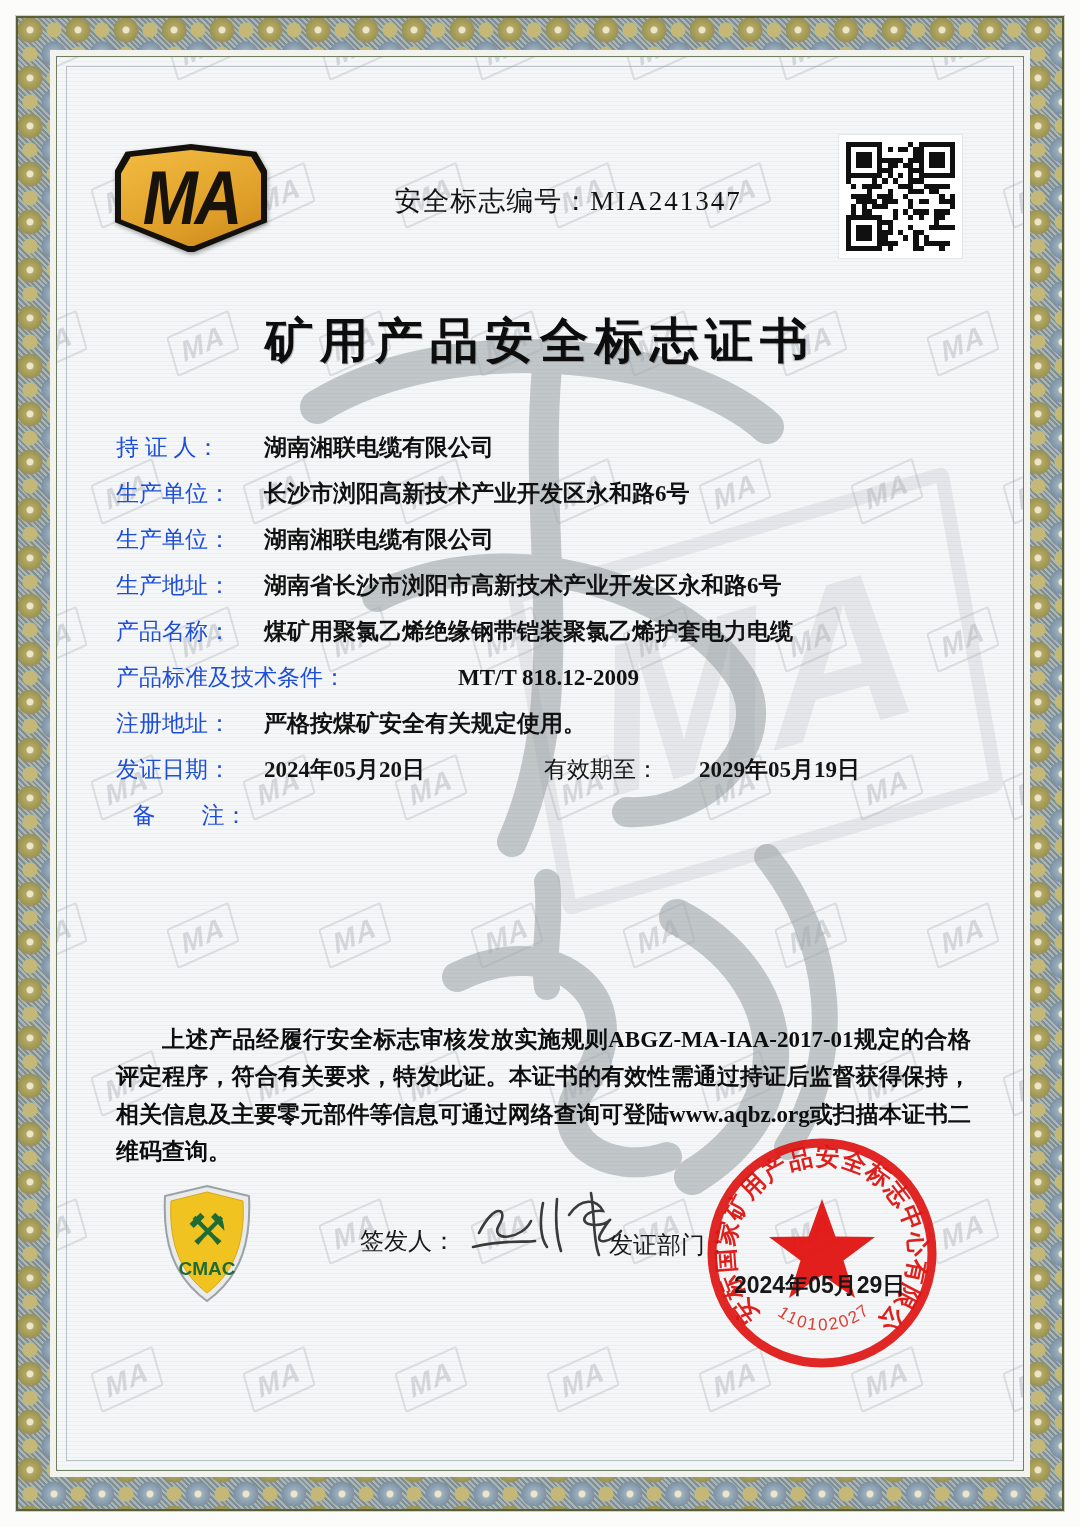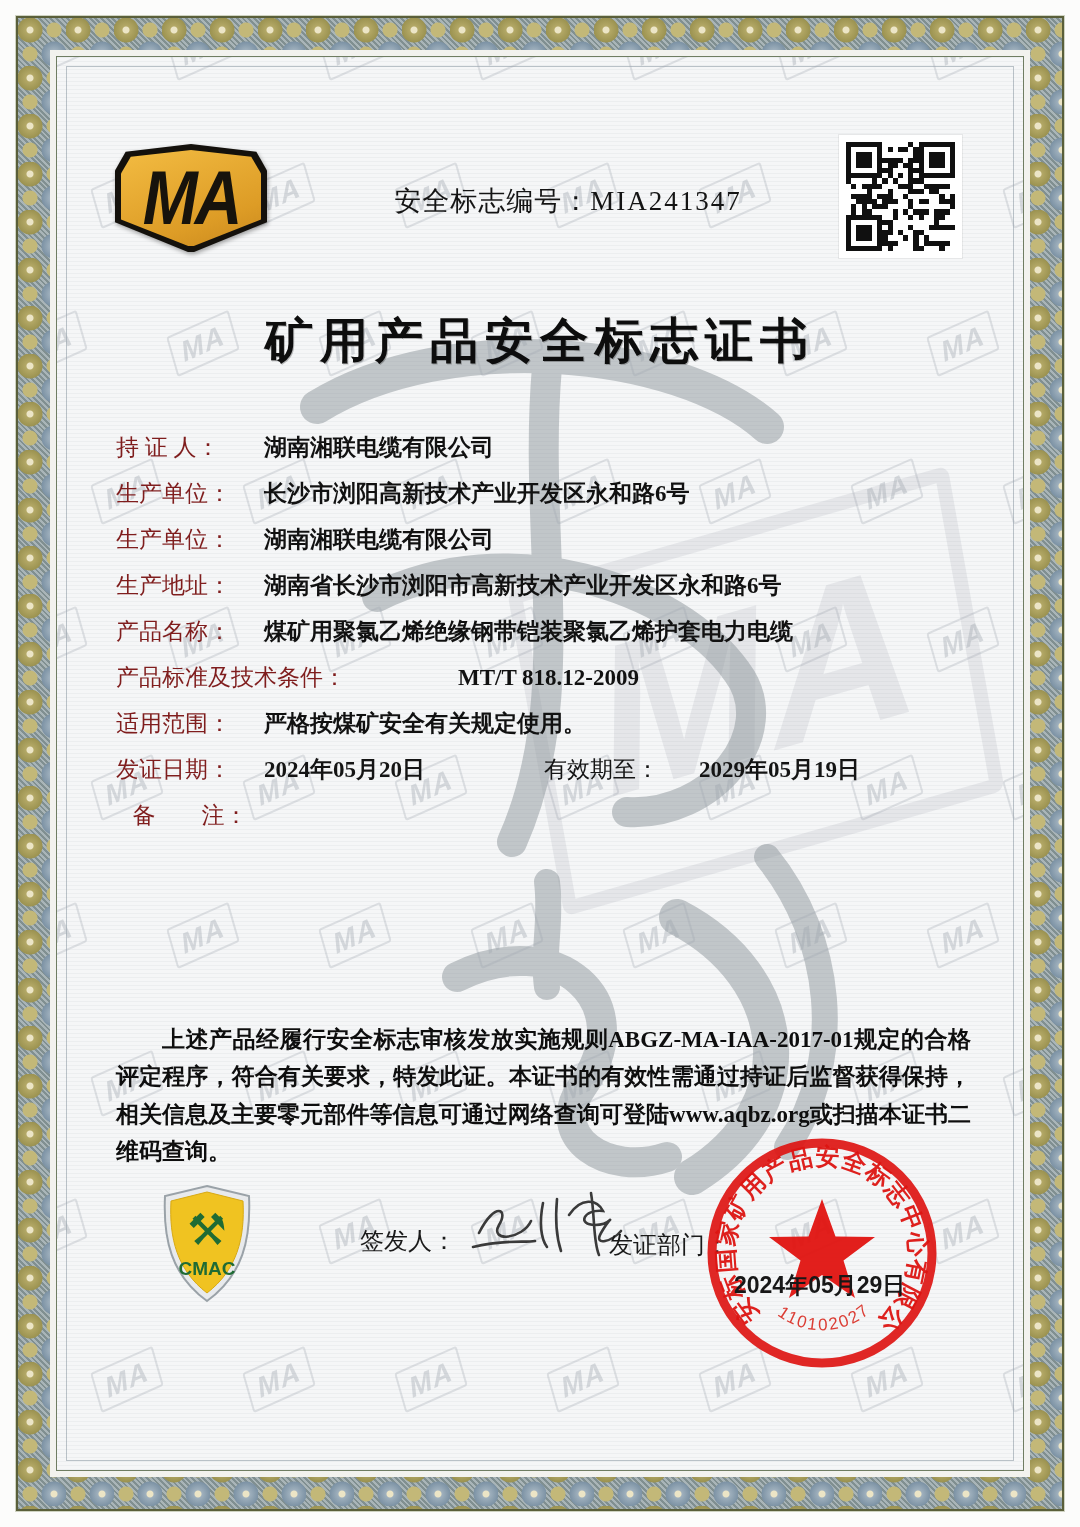--- a/index.html
+++ b/index.html
@@ -69,21 +69,21 @@
   .qr-grid i{display:block;}
   .qr-grid i.b{background:#101010;}
   
   .title{position:absolute;left:0;right:0;top:252px;text-align:center;
     font-size:48px;font-weight:900;letter-spacing:7px;color:#0d0d0d;
     text-shadow:1px 1px 0 rgba(0,0,0,.25);}
   
   .fields{position:absolute;left:59px;right:56px;top:376px;
     font-family:"Liberation Serif","DejaVu Serif",serif;}
   .frow{display:flex;align-items:flex-start;margin-bottom:16px;font-size:23px;line-height:30px;}
-  .frow .lab{flex:0 0 148px;white-space:pre-wrap;color:#7f1d1d;}
+  .frow .lab{flex:0 0 148px;white-space:pre-wrap;color:#1d4ed8;}
   .frow .val{font-weight:700;color:#111;}
   .frow.wide{margin-top:8px;align-items:center;}
   .frow.wide .lab{flex:0 0 auto;}
   .frow.wide .val{margin-left:112px;}
   .frow.range{margin-top:2px;}
   .frow.dates{margin-top:14px;}
   .frow.dates .lab2{flex:0 0 155px;white-space:pre-wrap;}
   .frow.dates .v1{flex:0 0 280px;font-weight:700;}
   .frow.dates .v2{font-weight:700;}
   .frow.remark{margin-top:12px;text-align:center;}
@@ -674,21 +674,21 @@
       </div>
       <div class="frow">
         <span class="lab">产品名称：</span>
         <span class="val">煤矿用聚氯乙烯绝缘钢带铠装聚氯乙烯护套电力电缆</span>
       </div>
       <div class="frow wide">
         <span class="lab">产品标准及技术条件：</span>
         <span class="val">MT/T 818.12-2009</span>
       </div>
       <div class="frow range">
-        <span class="lab">适用范围：</span>
+        <span class="lab">注册地址：</span>
         <span class="val">严格按煤矿安全有关规定使用。</span>
       </div>
       <div class="frow dates">
         <span class="lab">发证日期：</span>
         <span class="v1">2024年05月20日</span>
         <span class="lab2">有效期至：</span>
         <span class="v2">2029年05月19日</span>
       </div>
       <div class="frow remark">
         <span class="lab">备　　注：</span>

